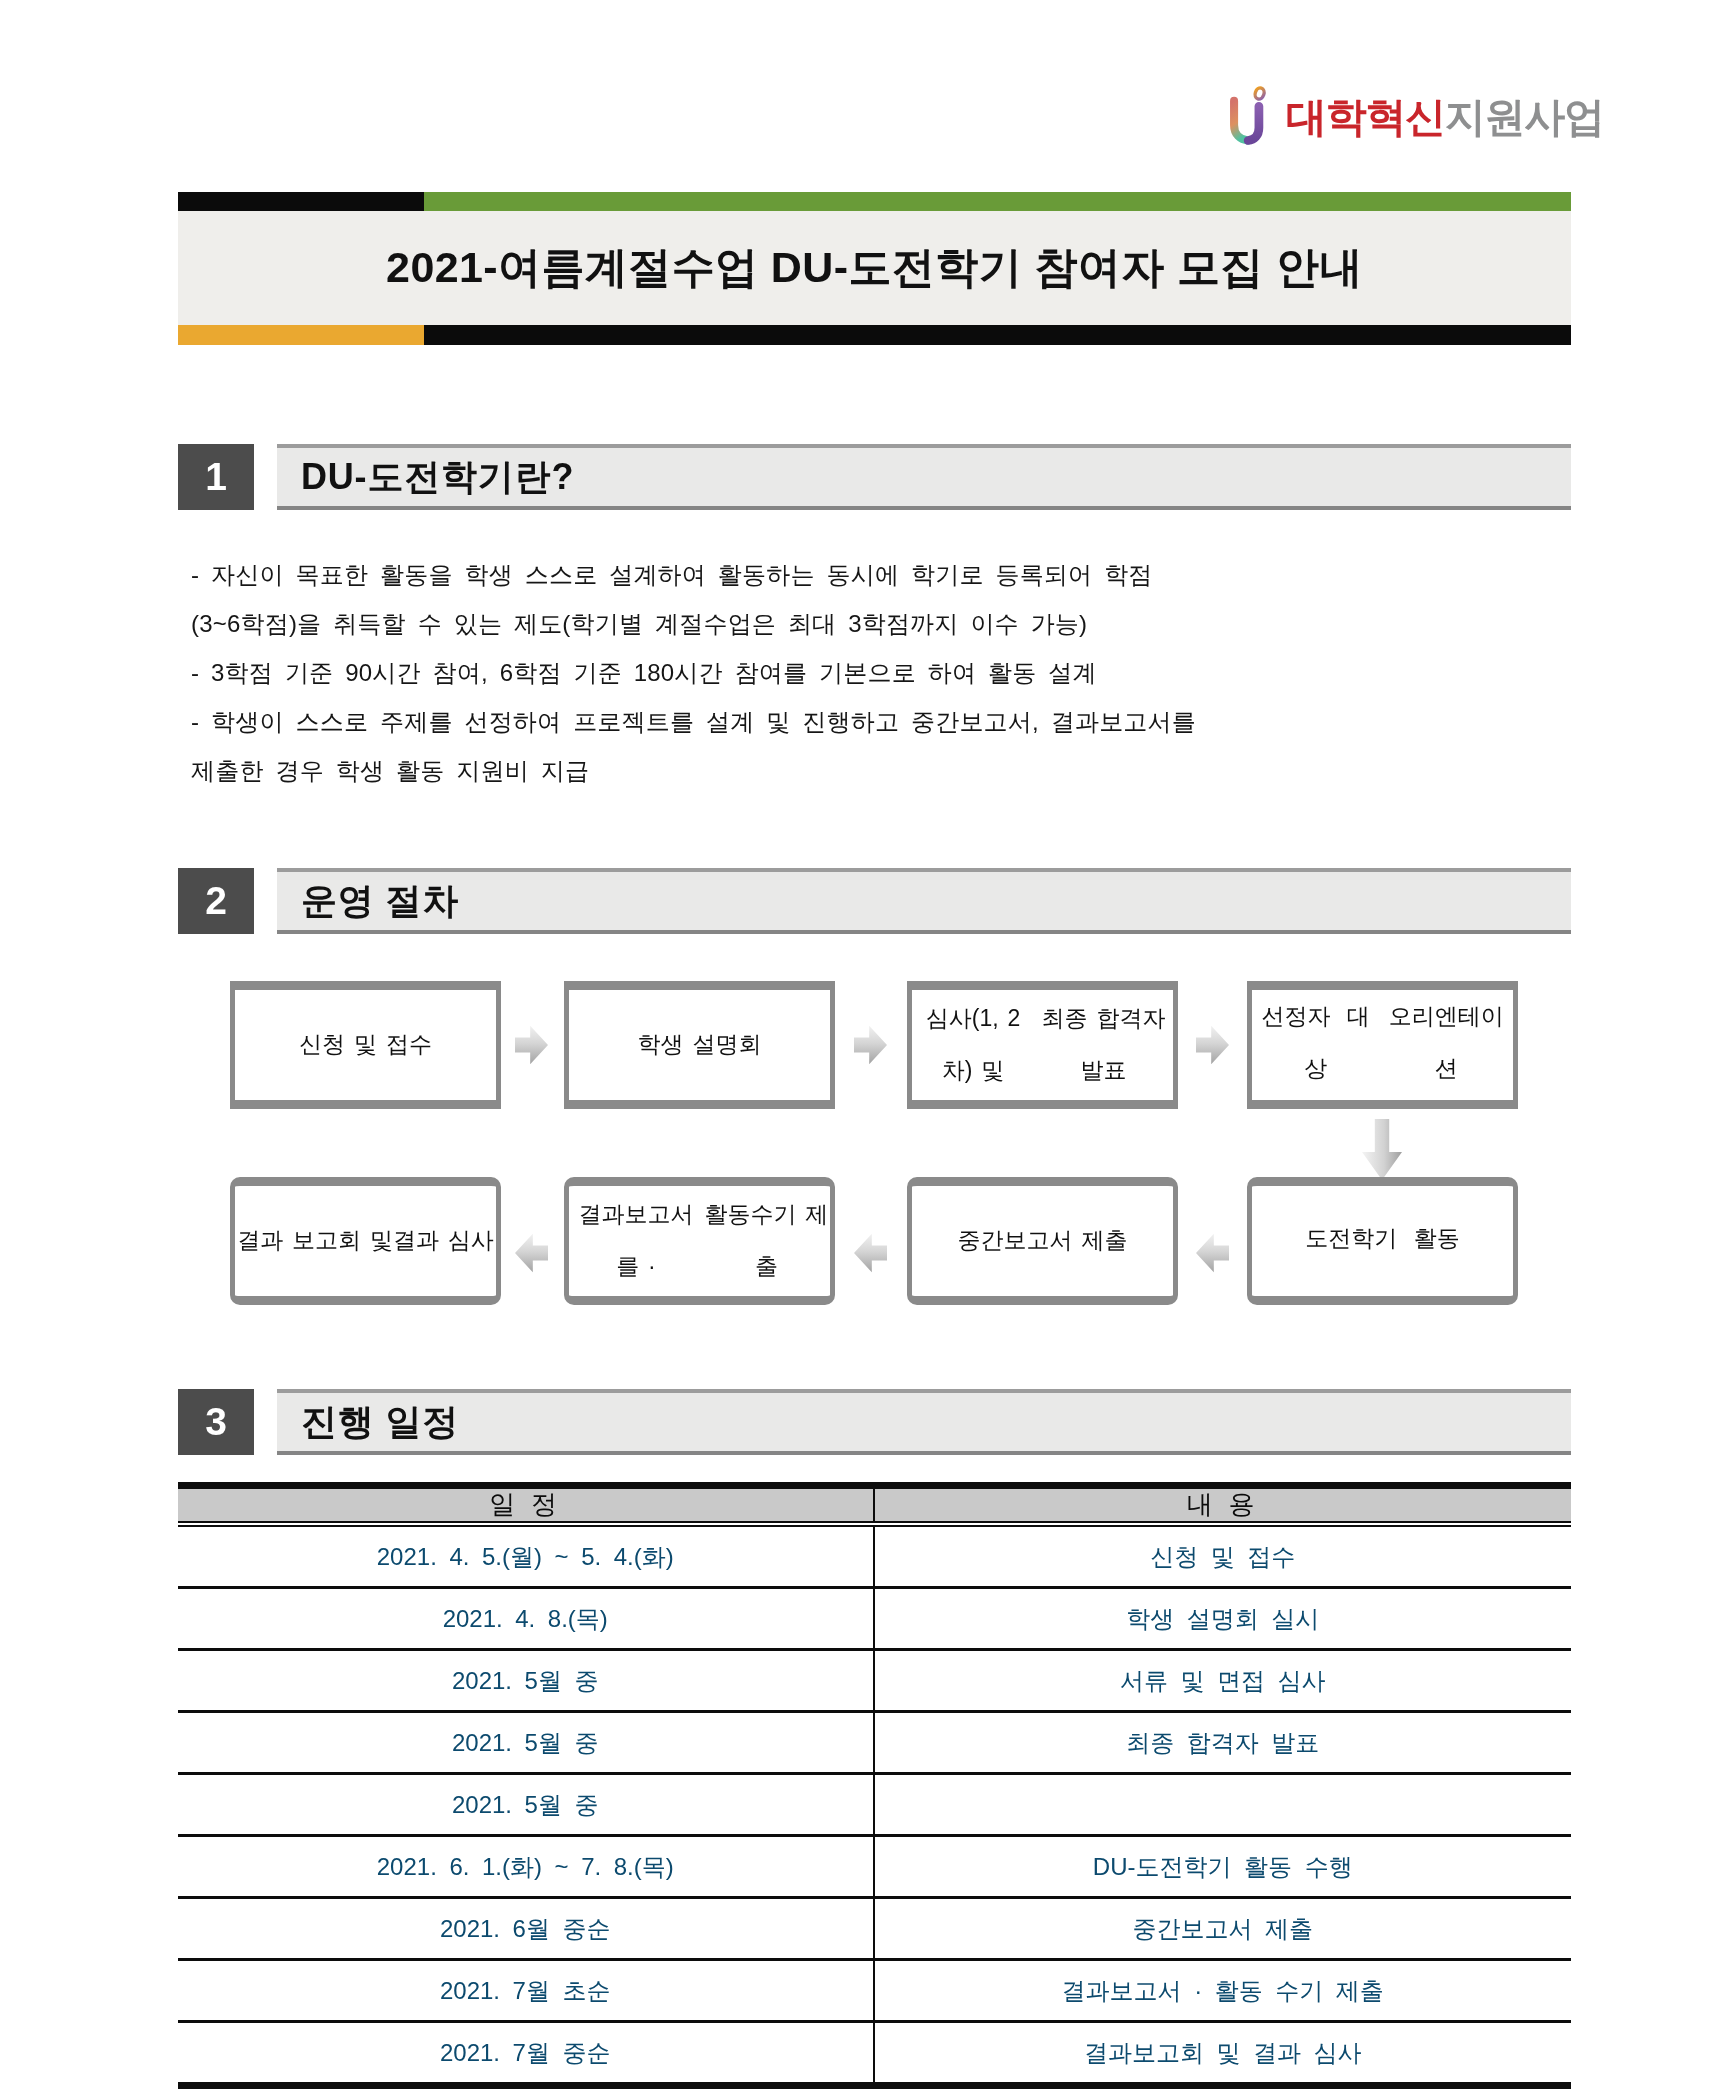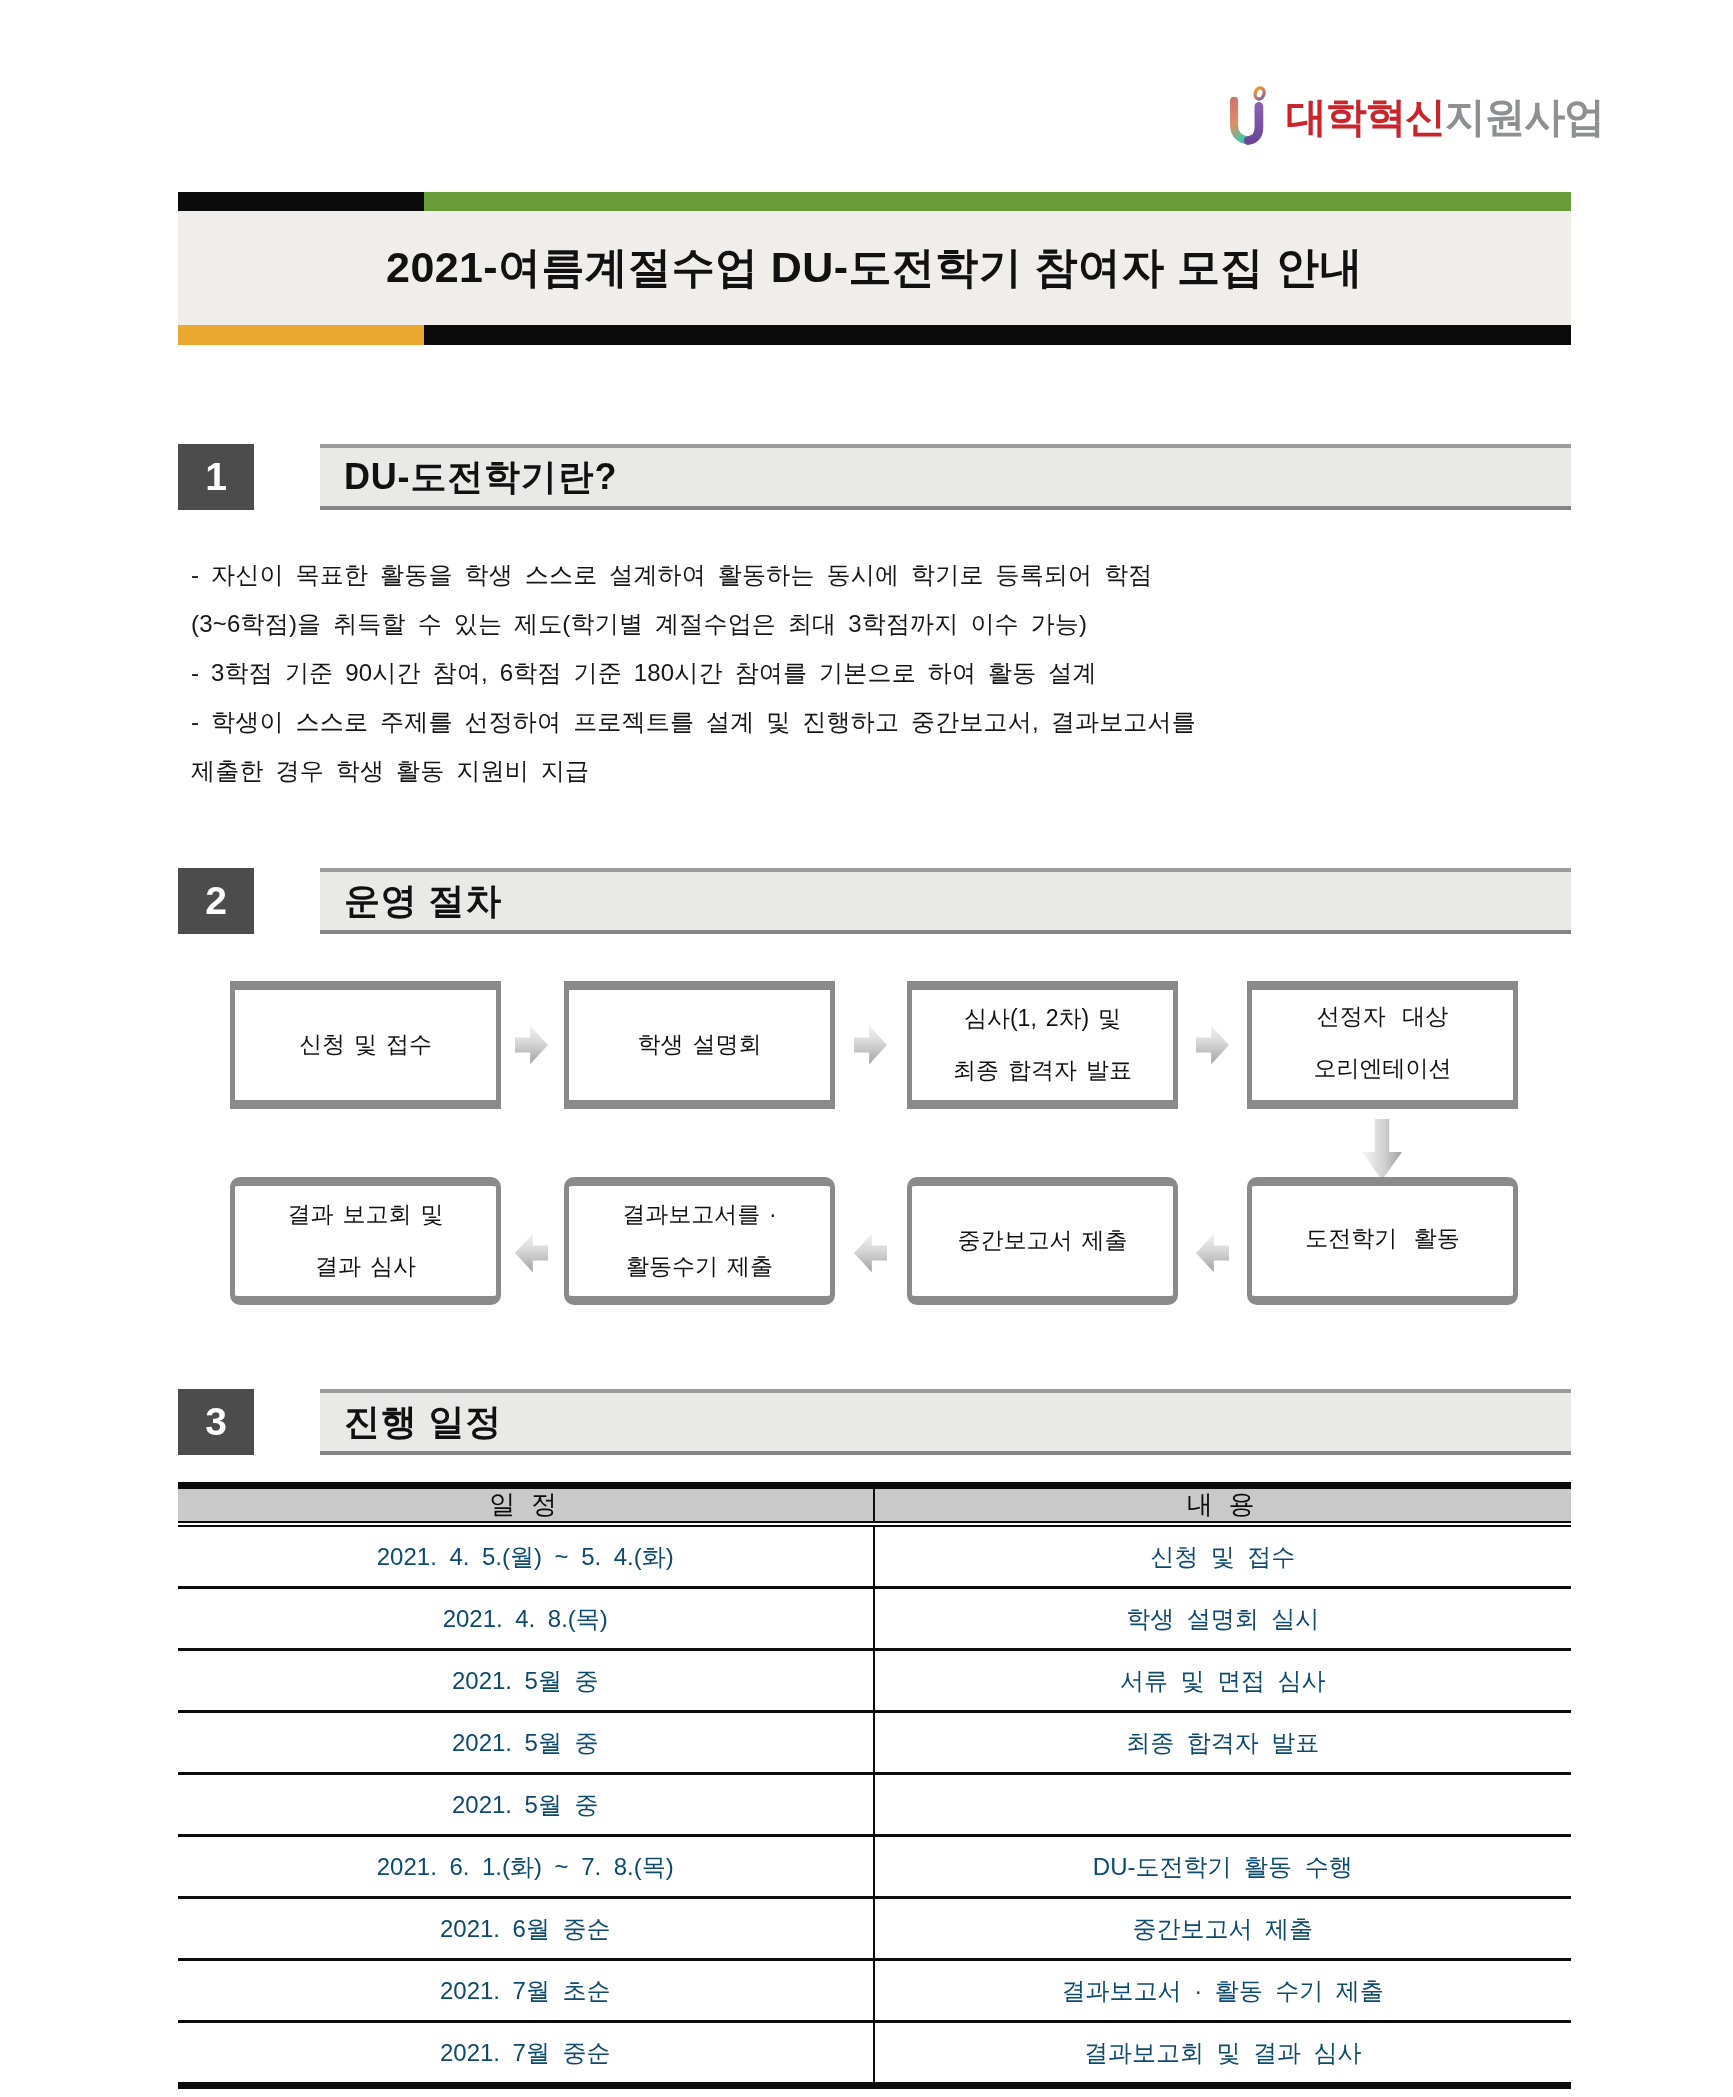--- a/index.html
+++ b/index.html
@@ -25,31 +25,31 @@
   .banner-bottom .seg-black2{flex:1;background:#0b0b0b;}
 
   
   .sec-head{position:absolute;left:178px;width:1393px;height:66px;display:flex;}
   .sec-head.s1{top:444px;} .sec-head.s2{top:868px;} .sec-head.s3{top:1389px;}
   .sec-num{width:76px;background:#4c4c4c;color:#ffffff;font-size:39px;font-weight:bold;
            display:flex;align-items:center;justify-content:center;flex:none;}
   .sec-gap{width:23px;flex:none;}
   .sec-bar{flex:1;background:#e9e9e8;border-top:4.6px solid #9c9c9c;border-bottom:4.6px solid #858585;
            box-sizing:border-box;display:flex;align-items:center;padding-left:24px;
-           font-size:36px;font-weight:bold;letter-spacing:0.8px;margin-left:43px;}
+           font-size:36px;font-weight:bold;letter-spacing:0.8px;}
 
   
   .about{position:absolute;left:191px;top:550px;width:1380px;font-size:24px;line-height:49px;
          color:#161616;word-spacing:5px;letter-spacing:0.2px;}
 
   
   .flow{position:absolute;left:178px;top:981px;width:1393px;height:340px;}
   .fbox{position:absolute;width:271px;height:128px;box-sizing:border-box;background:#ffffff;
         border:9.2px solid #8a8a8a;border-left-width:5px;border-right-width:5px;
-        display:flex;flex-direction:column;align-items:center;justify-content:center;
+        display:flex;flex-direction:row;align-items:center;justify-content:center;
         font-size:23px;line-height:2.25;text-align:center;word-spacing:2.5px;color:#111;}
   .r1{top:0;} .r2{top:196px;border-radius:10px;}
   .c1{left:52px;} .c2{left:386px;} .c3{left:729px;} .c4{left:1069px;font-family:Liberation Mono, monospace;}
   .arrow{position:absolute;}
   .arr-r{width:33px;height:42px;top:43px;
          background:linear-gradient(180deg,#f4f4f4 0%,#d6d6d6 45%,#9e9e9e 100%);
          clip-path:polygon(0 32%,46% 32%,46% 4%,100% 50%,46% 96%,46% 68%,0 68%);}
   .arr-l{width:33px;height:42px;top:251px;
          background:linear-gradient(180deg,#f4f4f4 0%,#d6d6d6 45%,#9e9e9e 100%);
          clip-path:polygon(100% 32%,54% 32%,54% 4%,0 50%,54% 96%,54% 68%,100% 68%);}

